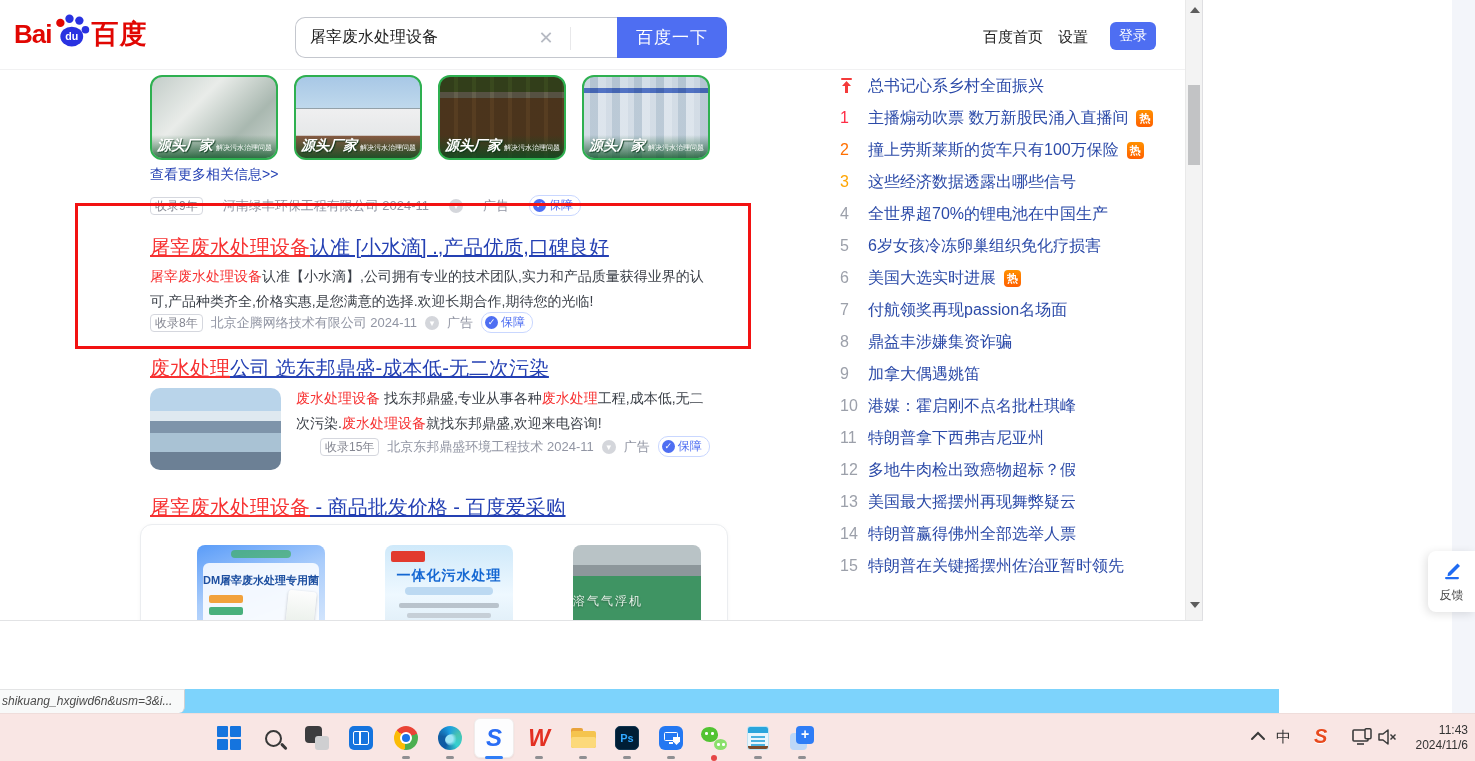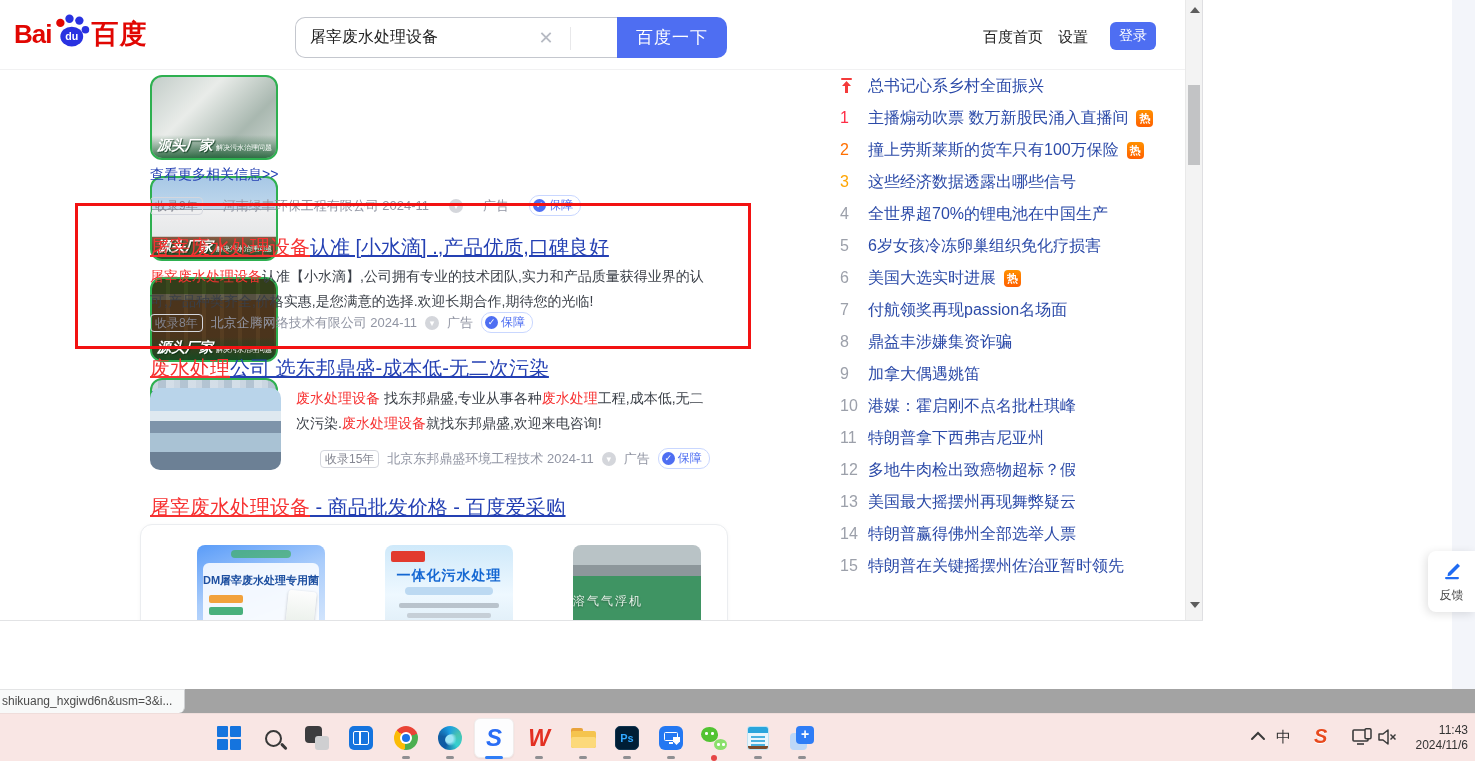--- a/index.html
+++ b/index.html
@@ -27,21 +27,21 @@
   .tl-settings { position:absolute; left:78px; top:28px; font-size:15px; color:#222; cursor:pointer; white-space:nowrap; }
   .tl-login { position:absolute; left:130px; top:22px; width:46px; height:28px; background:#4e6ef2; color:#fff; font-size:14px; border:none; border-radius:6px; cursor:pointer; font-family:inherit; }
 
   
   .scrollbar { position:absolute; left:1185px; top:0; width:18px; height:620px; background:#f3f3f3; border-left:1px solid #e9e9e9; border-right:1px solid #dfdfe2; }
   .sb-up { position:absolute; left:4px; top:7px; width:0; height:0; border-left:5px solid transparent; border-right:5px solid transparent; border-bottom:6px solid #5d5d5d; }
   .sb-down { position:absolute; left:4px; bottom:12px; width:0; height:0; border-left:5px solid transparent; border-right:5px solid transparent; border-top:6px solid #5d5d5d; }
   .sb-thumb { position:absolute; left:2px; top:85px; width:12px; height:80px; background:#c2c3c5; }
 
   
-  .thumbs { position:absolute; left:150px; top:75px; display:flex; gap:16px;flex-direction:column; }
+  .thumbs { position:absolute; left:150px; top:75px; display:flex; gap:16px; }
   .thumb { width:128px; height:85px; border:2px solid #2eb050; border-radius:12px; overflow:hidden; position:relative; cursor:pointer; }
   .thumb .wm { position:absolute; left:0; right:0; bottom:0; padding:2px 5px 3px; display:flex; align-items:baseline; gap:3px; background:linear-gradient(0deg,rgba(10,80,35,.78),rgba(10,80,35,0)); }
   .wm-brand { color:#fff; font-weight:bold; font-style:italic; font-size:14px; text-shadow:1px 1px 1px rgba(0,50,20,.8); white-space:nowrap; }
   .wm-slogan { color:#fff; font-size:7px; white-space:nowrap; }
   .ph1 { background:linear-gradient(135deg,#c3cdc9 0%,#e9ece9 35%,#a9b8b0 70%,#cfd8d2 100%); }
   .ph2 { background:linear-gradient(180deg,#a8c8e6 0%,#bfd8ec 38%,#8e9aa0 39%,#efeff0 40%,#e6e8e9 72%,#8a5a43 73%,#7c4f3a 100%),linear-gradient(90deg,#9f6a50 0 30%,#e8e9ea 30% 70%,#95a6b5 70%); }
   .ph3 { background:linear-gradient(180deg,#5c8a4e 0 18%,#9fb3c5 18% 26%,#8a7355 26% 100%),repeating-linear-gradient(90deg,#8a7355 0 14px,#a08763 14px 18px); background-blend-mode:multiply; }
   .ph4 { background:repeating-linear-gradient(90deg,#e7ecf1 0 6px,#cdd8e1 6px 14px,#f2f5f8 14px 22px),linear-gradient(180deg,#dfe7ee 0 14%,#5577c9 14% 20%,#e9eef3 20%); background-blend-mode:multiply; }
 
   .more-link { position:absolute; left:150px; top:166px; font-size:14px; color:#2440b3; cursor:pointer; }
@@ -98,21 +98,21 @@
   .hot-text { font-size:16px; color:#2b4aa8; }
   .hot-badge { display:inline-block; margin-left:8px; width:17px; height:17px; line-height:17px; text-align:center; font-size:11px; font-weight:bold; color:#fff; background:linear-gradient(180deg,#ff9100,#ff5f00); border-radius:4px; }
 
   
   .right-strip { position:absolute; left:1452px; top:0; width:23px; height:713px; background:#f3f5fa; }
   .feedback { position:absolute; left:1428px; top:551px; width:47px; height:61px; background:#fff; border-radius:8px 0 0 8px; box-shadow:-2px 2px 10px rgba(0,0,0,.12); text-align:center; cursor:pointer; z-index:6; }
   .feedback .fb-label { display:block; margin-top:3px; font-size:12px; color:#4a4a4a; }
   .feedback svg { margin-top:9px; }
 
   
-  .status-band { position:absolute; left:0; top:689px; width:1475px; height:24px; background:#a3a3a3; }
+  .status-band { position:absolute; left:0; top:689px; width:1279px; height:24px; background:#7dd3fc;font-style:italic; }
   .status-tip { position:absolute; left:0; top:0; height:24px; padding:4px 12px 0 2px; background:#f8f9f9; border-right:1px solid #cfd1d3; border-top:1px solid #e3e4e5; border-radius:0 0 6px 0; font-size:12px; color:#4b4b4b; white-space:nowrap; }
 
   
   .taskbar { position:absolute; left:0; top:713px; width:1475px; height:48px; background:#f9e6e4; border-top:1px solid rgba(0,0,0,.04); }
   .tb-icon { position:absolute; top:10px; width:28px; height:28px; display:flex; align-items:center; justify-content:center; cursor:pointer; }
   .active-tile { position:absolute; left:474px; top:4px; width:40px; height:40px; background:#fdfdfe; border:1px solid #f0eceb; border-radius:6px; box-shadow:0 1px 2px rgba(0,0,0,.06); cursor:pointer; }
   .run-dash { position:absolute; top:42px; width:8px; height:3px; border-radius:2px; background:#8f8f92; }
   .active-bar { position:absolute; left:485px; top:42px; width:18px; height:3px; border-radius:2px; background:#2f7df6; }
   .notif-dot { position:absolute; left:711px; top:41px; width:6px; height:6px; border-radius:50%; background:#e64646; }
 
@@ -255,21 +255,21 @@
           <span class="chk">✓</span>
           <span>保障</span>
         </span>
     </div>
 
     <a class="result-title" style="left:150px;top:355px;">
       <span class="t-red">废水处理</span><span class="t-blue">公司 选东邦鼎盛-成本低-无二次污染</span>
     </a>
     <div class="r2-img"></div>
     <div class="result-desc" style="left:296px;top:386px;width:412px;"><span class="kw">废水处理设备</span><span> 找东邦鼎盛,专业从事各种</span><span class="kw">废水处理</span><span>工程,成本低,无二次污染.</span><span class="kw">废水处理设备</span><span>就找东邦鼎盛,欢迎来电咨询!</span></div>
-    <div class="meta-line" style="left:296px;top:448px;padding-left:24px;">
+    <div class="meta-line" style="left:296px;top:436px;padding-left:24px;">
       <span class="badge-age">收录15年</span>
       <span><span>北京东邦鼎盛环境工程技术</span> <span>2024-11</span></span>
       <span class="meta-circle">▾</span>
       <span>广告</span>
       <span class="badge-secure">
           <span class="chk">✓</span>
           <span>保障</span>
         </span>
     </div>
 

